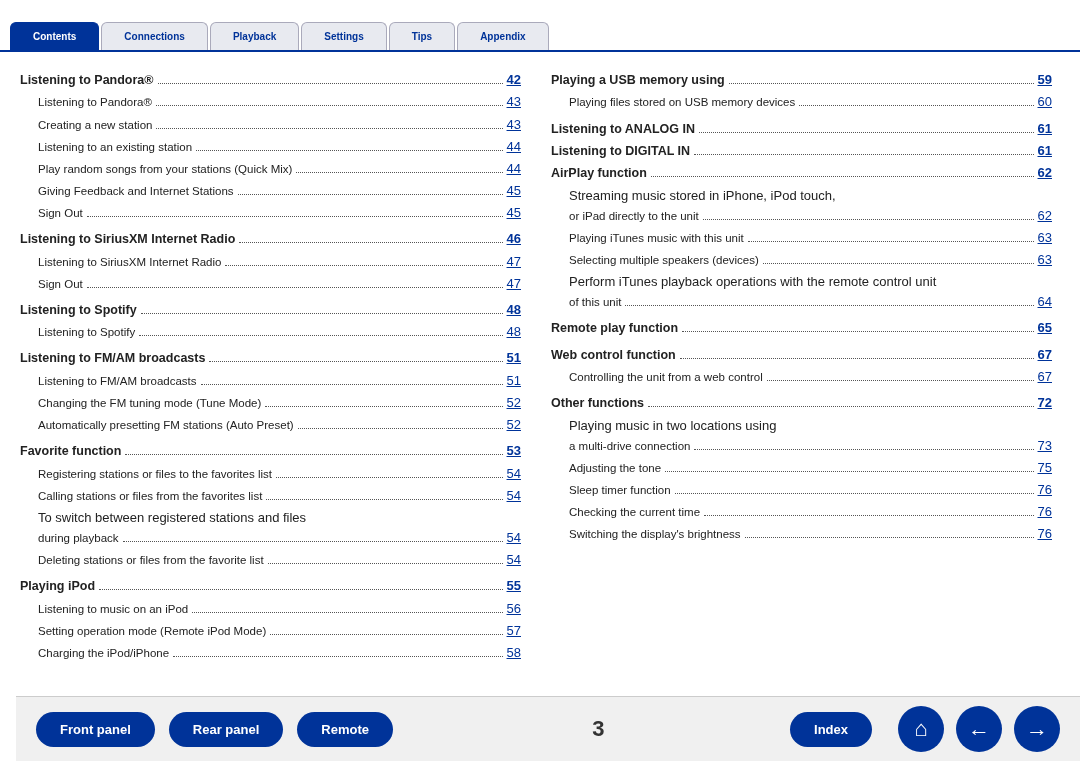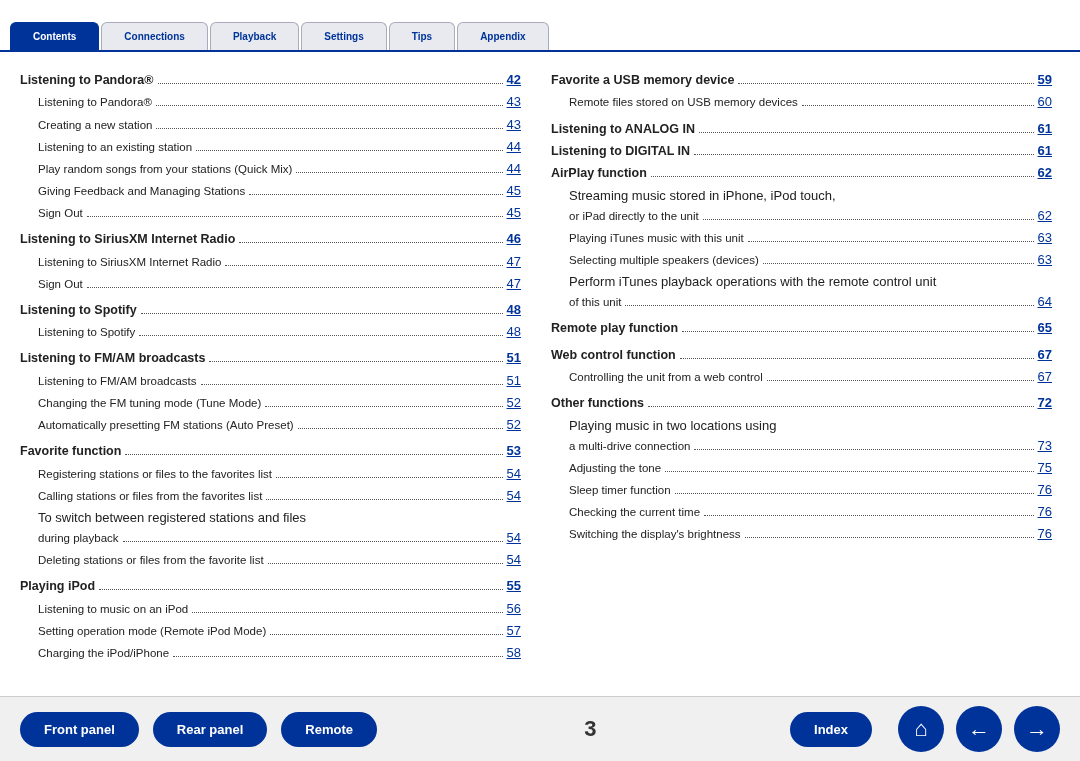--- a/index.html
+++ b/index.html
@@ -97,21 +97,21 @@
     .wrap-line {
       font-size: 13px;
       padding-left: 18px;
       line-height: 1.55;
     }
 
     
     .bottom-bar {
       position: absolute;
       bottom: 0;
-      left: 0;
+      left: 16px;
       right: 0;
       height: 65px;
       background: #f0f0f0;
       border-top: 1px solid #ccc;
       display: flex;
       align-items: center;
       padding: 0 20px;
     }
     .nav-btn {
       background: #003399;
@@ -184,21 +184,21 @@
         <span class="toc-sub">Listening to an existing station</span>
         <span class="toc-dots"></span>
         <span class="toc-page">44</span>
       </div>
       <div class="toc-entry">
         <span class="toc-sub">Play random songs from your stations (Quick Mix)</span>
         <span class="toc-dots"></span>
         <span class="toc-page">44</span>
       </div>
       <div class="toc-entry">
-        <span class="toc-sub">Giving Feedback and Managing Stations</span>
+        <span class="toc-sub">Giving Feedback and Internet Stations</span>
         <span class="toc-dots"></span>
         <span class="toc-page">45</span>
       </div>
       <div class="toc-entry">
         <span class="toc-sub">Sign Out</span>
         <span class="toc-dots"></span>
         <span class="toc-page">45</span>
       </div>
       <div class="section-gap"></div>
       <div class="toc-entry">
@@ -292,26 +292,26 @@
         <span class="toc-page">57</span>
       </div>
       <div class="toc-entry">
         <span class="toc-sub">Charging the iPod/iPhone</span>
         <span class="toc-dots"></span>
         <span class="toc-page">58</span>
       </div>
     </div>
   <div class="col" id="right-col">
       <div class="toc-entry">
-        <span class="toc-title">Favorite a USB memory device</span>
+        <span class="toc-title">Playing a USB memory using</span>
         <span class="toc-dots"></span>
         <span class="toc-page bold">59</span>
       </div>
       <div class="toc-entry">
-        <span class="toc-sub">Remote files stored on USB memory devices</span>
+        <span class="toc-sub">Playing files stored on USB memory devices</span>
         <span class="toc-dots"></span>
         <span class="toc-page">60</span>
       </div>
       <div class="section-gap"></div>
       <div class="toc-entry">
         <span class="toc-title">Listening to ANALOG IN</span>
         <span class="toc-dots"></span>
         <span class="toc-page bold">61</span>
       </div>
       <div class="toc-entry">

